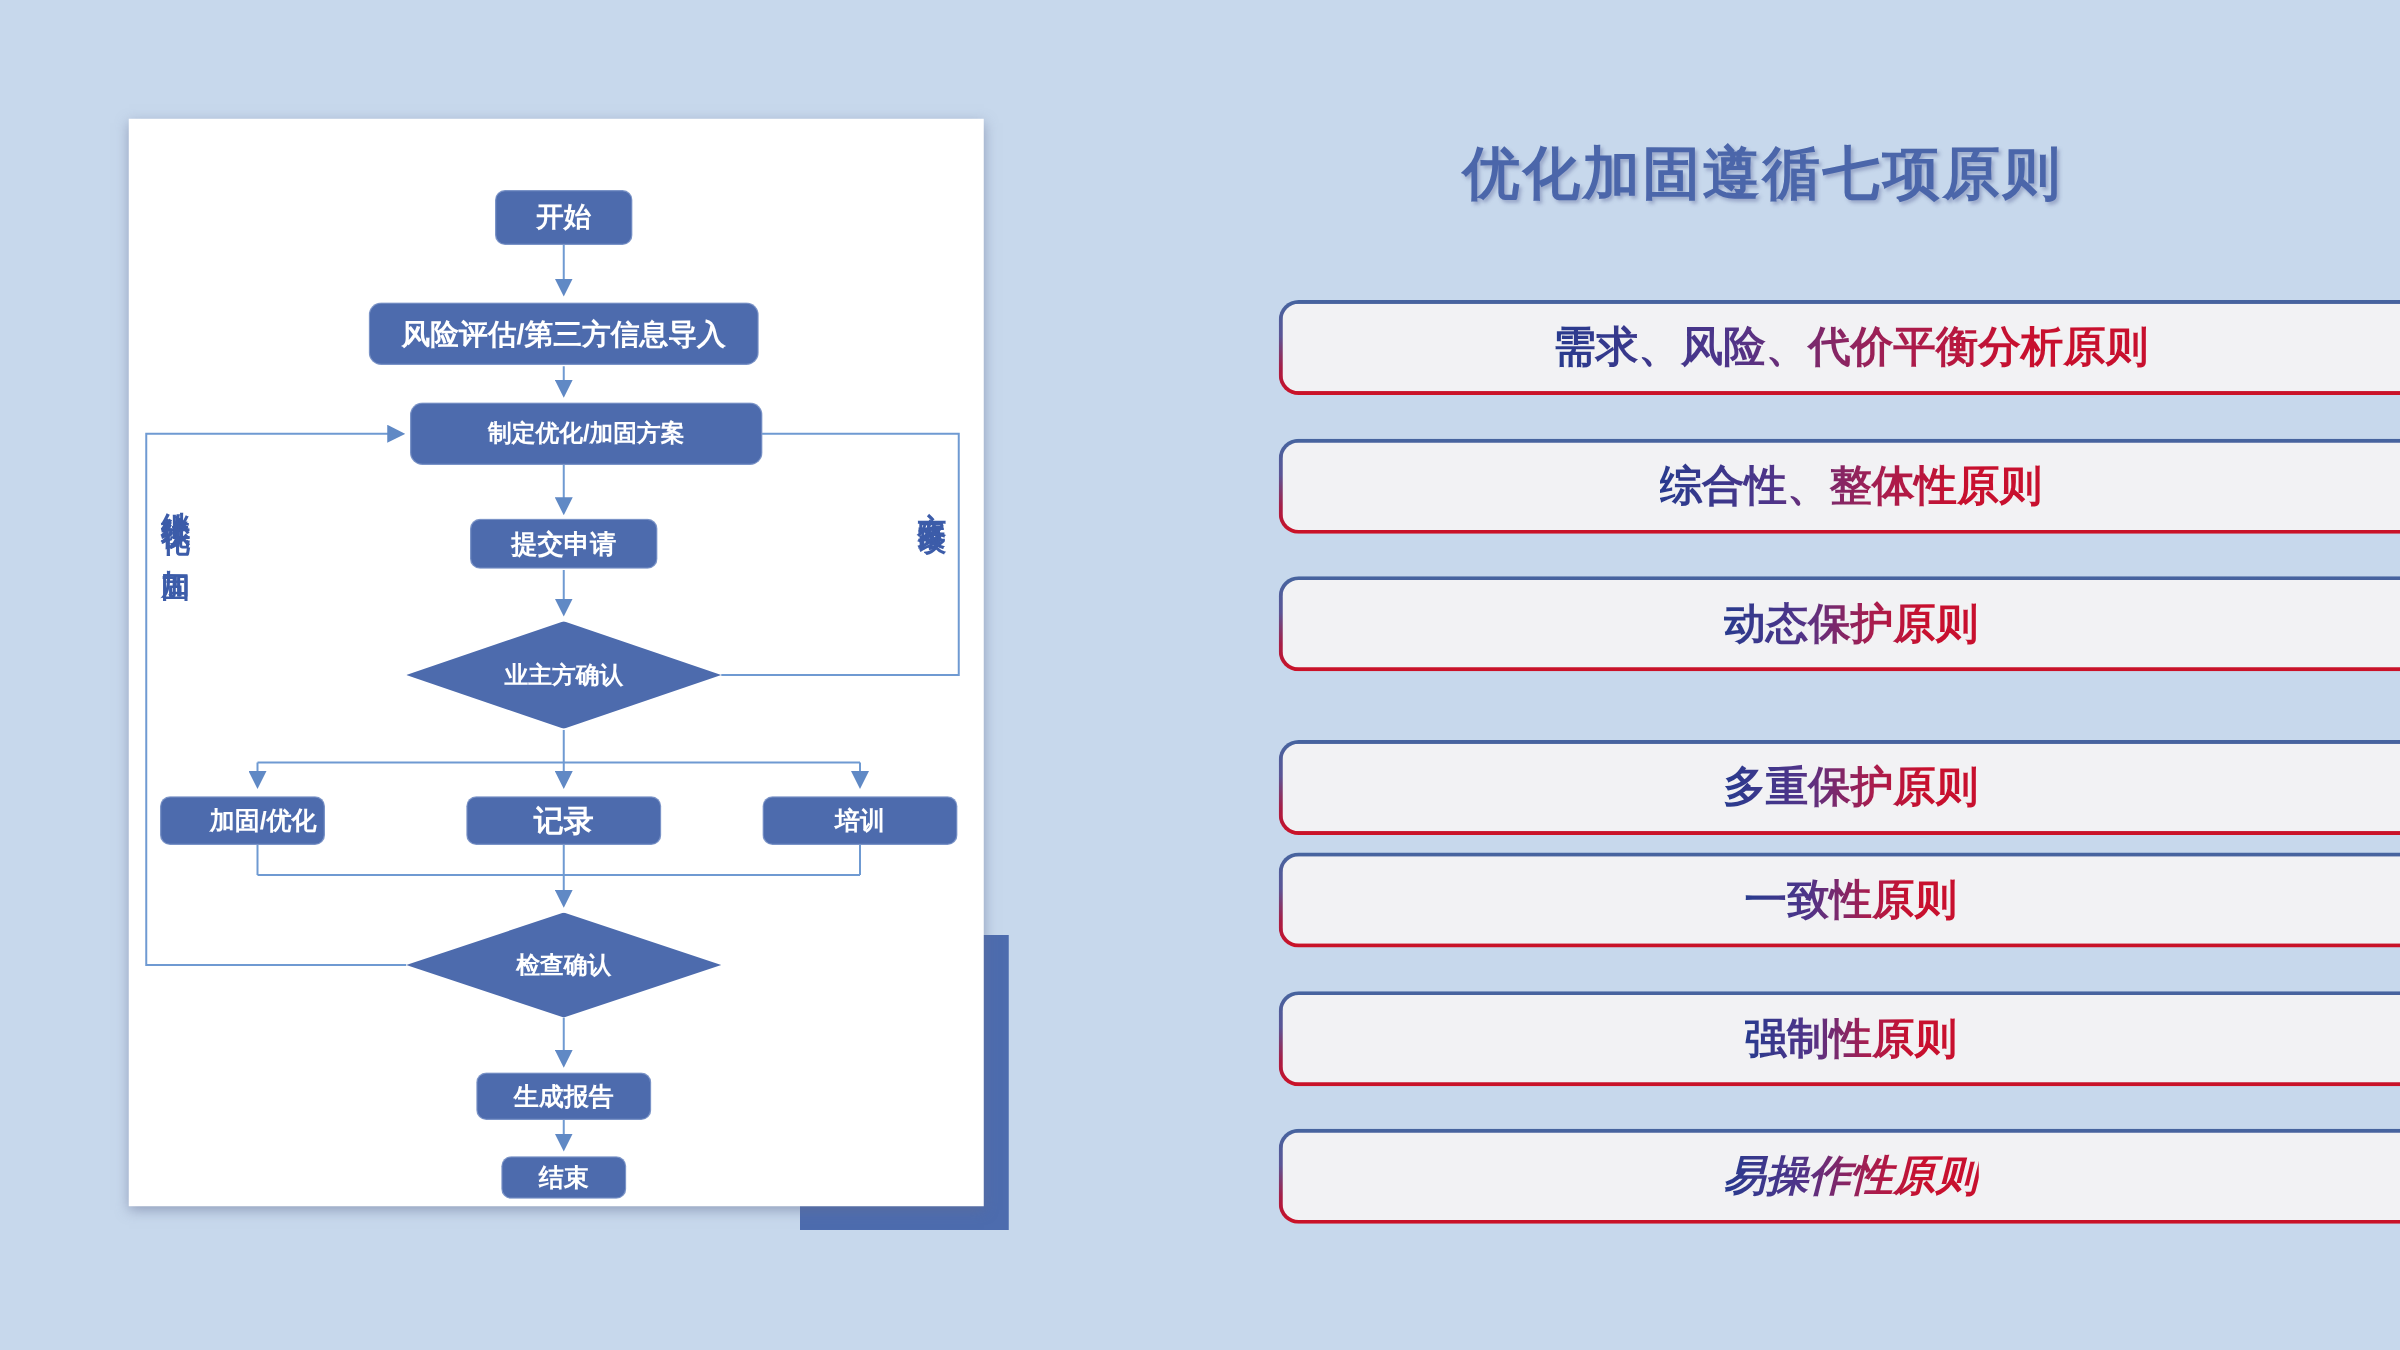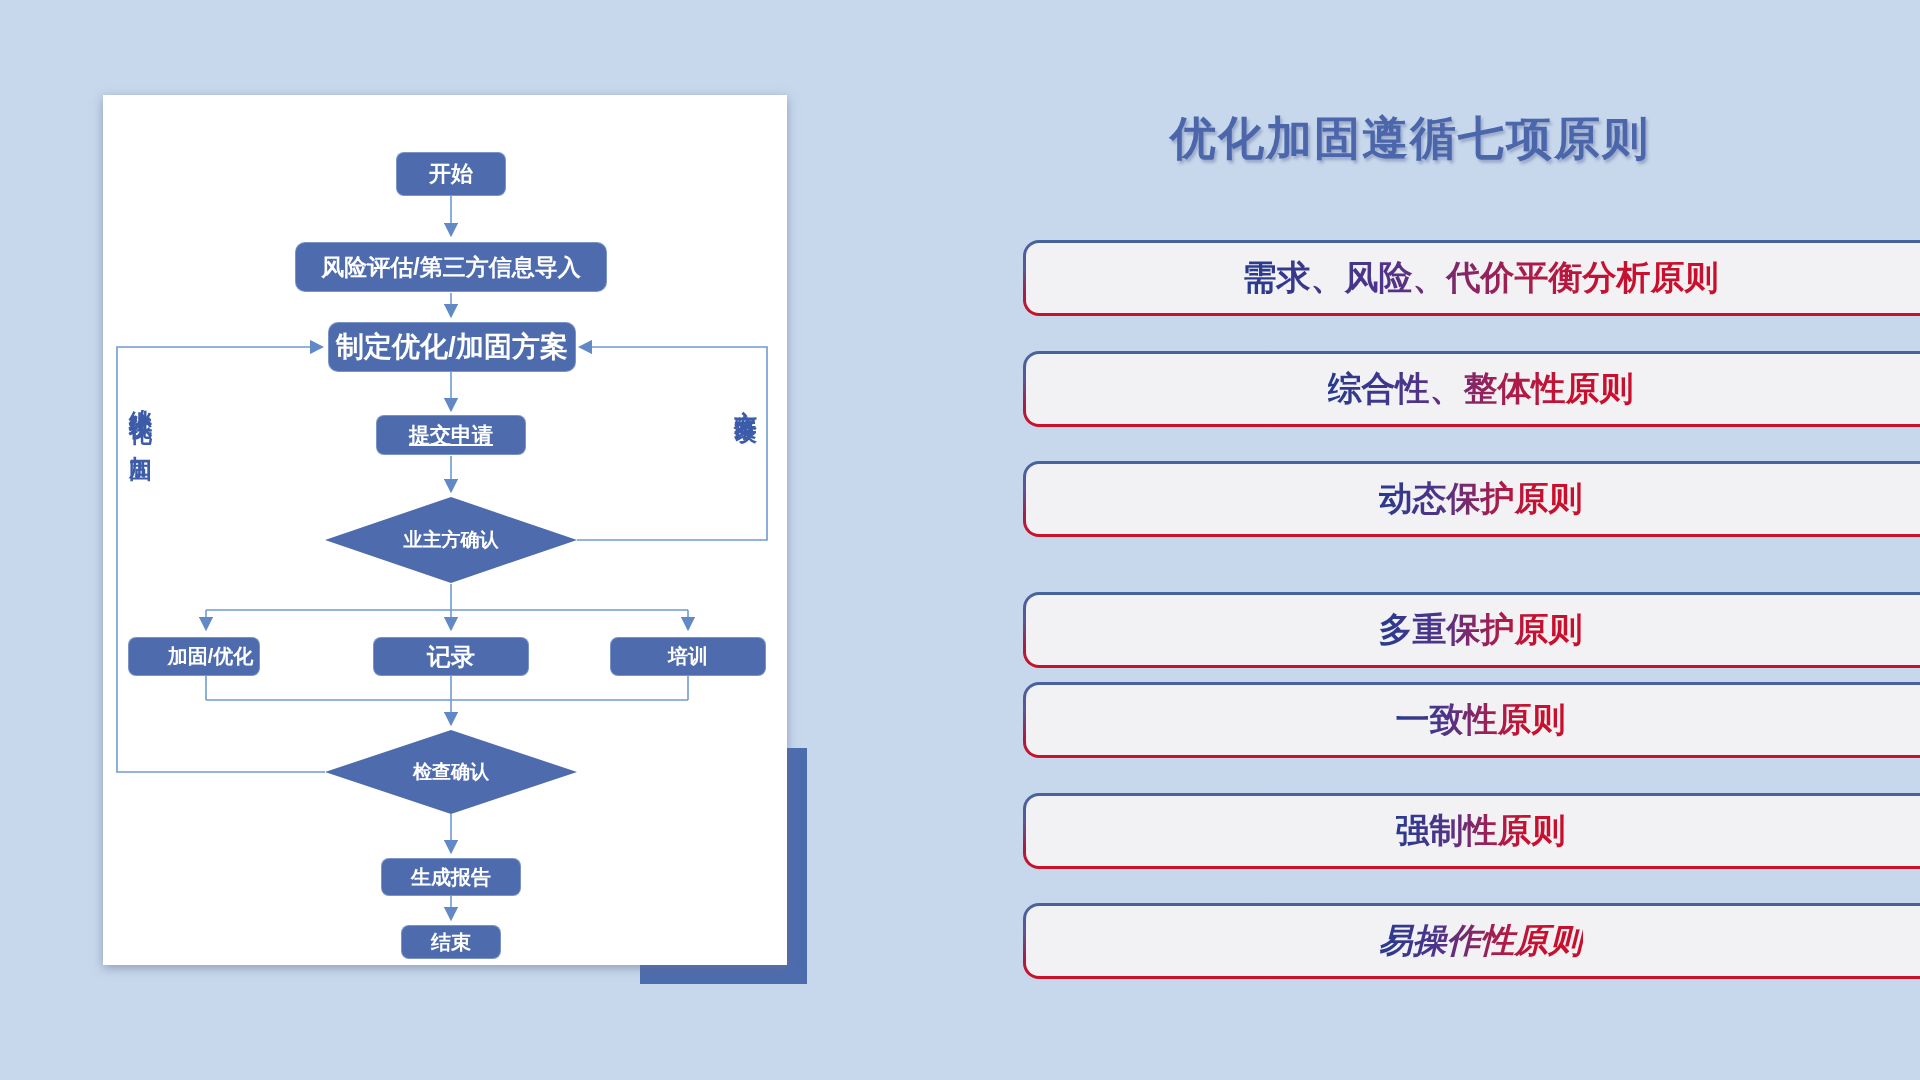--- a/index.html
+++ b/index.html
@@ -106,23 +106,23 @@
       <path d="M222 677 L14 677 L14 252 L218 252" marker-end="url(#ah)"></path>
 
       <path d="M474 445 L664 445 L664 252 L478 252" marker-end="url(#ah)"></path>
     </g>
   </svg>
 
   <div class="node" style="left:293px;top:57px;width:110px;height:44px;border-radius:8px;font-size:22px;">开始</div>
 
   <div class="node" style="left:192px;top:147px;width:312px;height:50px;border-radius:10px;font-size:23px;">风险评估/第三方信息导入</div>
 
-  <div class="node" style="left:225px;top:227px;width:248px;height:50px;border-radius:10px;font-size:28px;">制定优化/加固方案</div>
+  <div class="node" style="left:225px;top:227px;width:282px;height:50px;border-radius:10px;font-size:19px;">制定优化/加固方案</div>
 
-  <div class="node" style="left:273px;top:320px;width:150px;height:40px;border-radius:8px;font-size:21px;text-decoration:underline;">提交申请</div>
+  <div class="node" style="left:273px;top:320px;width:150px;height:40px;border-radius:8px;font-size:21px;">提交申请</div>
 
   <div class="diamond" style="left:222px;top:402px;width:252px;height:86px;font-size:19px;">业主方确认</div>
 
   <div class="node" style="left:25px;top:542px;width:132px;height:39px;border-radius:8px;font-size:20px;padding-left:33px;">加固/优化</div>
 
   <div class="node" style="left:270px;top:542px;width:156px;height:39px;border-radius:8px;font-size:24px;">记录</div>
 
   <div class="node" style="left:507px;top:542px;width:156px;height:39px;border-radius:8px;font-size:20px;">培训</div>
 
   <div class="diamond" style="left:222px;top:635px;width:252px;height:84px;font-size:19px;">检查确认</div>

